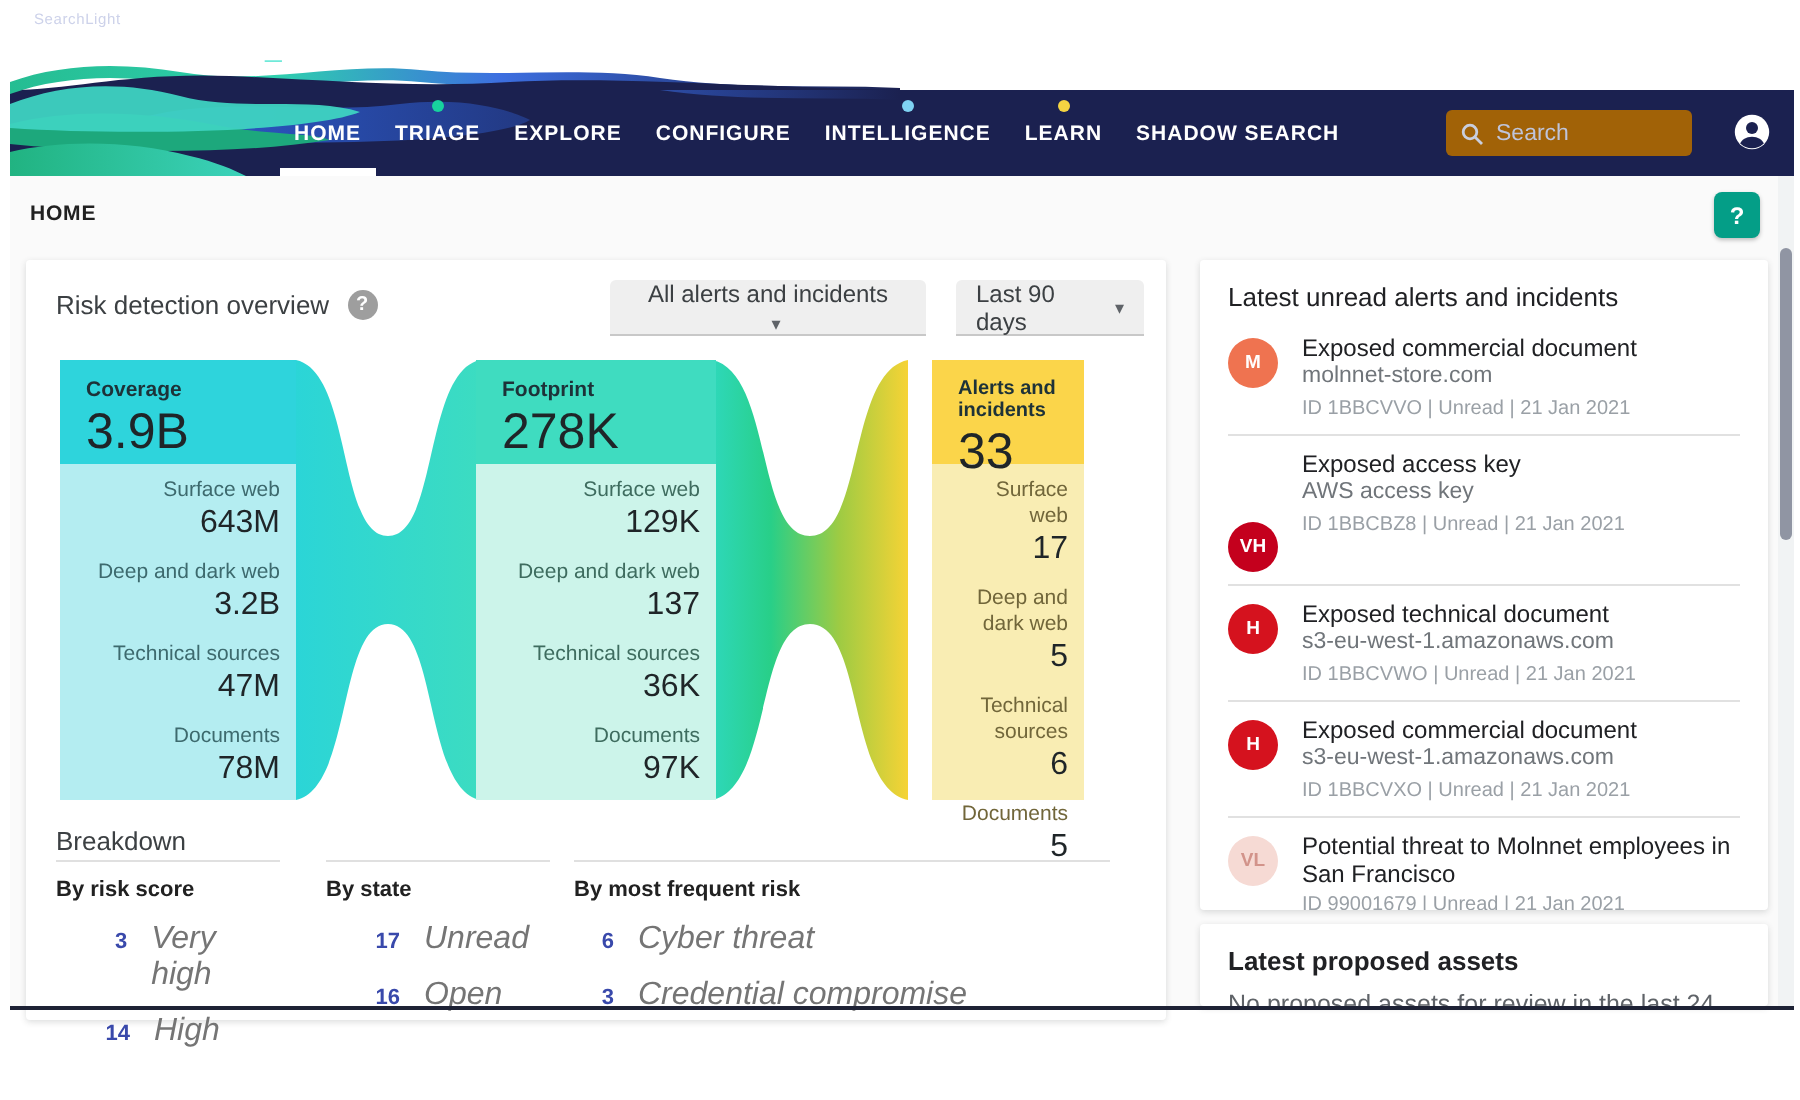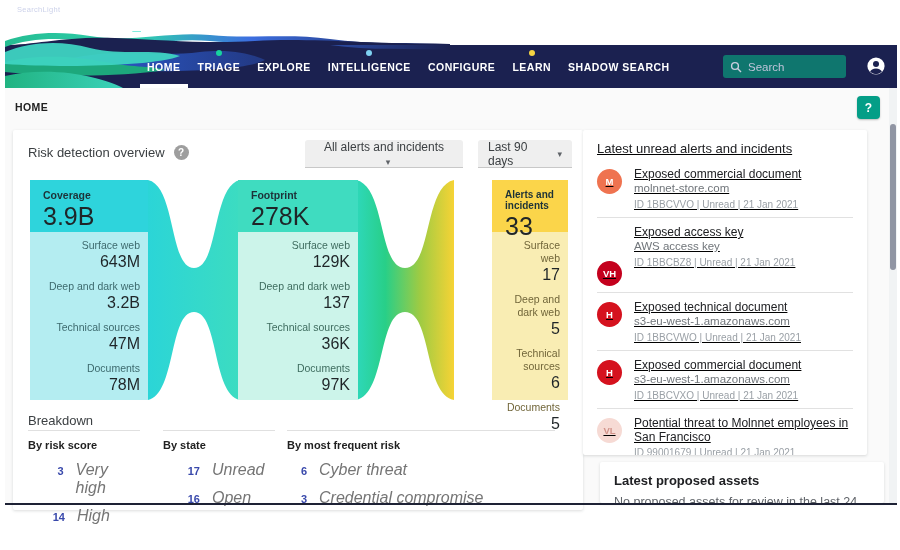--- a/index.html
+++ b/index.html
@@ -11,21 +11,21 @@
   .navbar { position:absolute; left:5px; top:45px; width:892px; height:43px; background:#1b2150; }
   .topwave { position:absolute; left:5px; top:28px; width:445px; height:60px; pointer-events:none; z-index:3; }
   .brand { position:absolute; left:17px; top:6px; z-index:4; line-height:1; }
   .brand-search { font-size:7.5px; color:#cdd2ea; letter-spacing:.3px; margin-bottom:3px; }
   .brand-name { font-size:15px; font-weight:700; color:#fff; letter-spacing:.2px; }
   .brand-cursor { color:#2fe0c8; font-weight:700; }
   .nav-items { position:absolute; left:142px; top:0; height:100%; display:flex; gap:17px; align-items:stretch; z-index:5; }
   .nav-item { position:relative; display:flex; align-items:center; color:#fff; font-size:10.5px; font-weight:700; letter-spacing:.5px; cursor:pointer; }
   .nav-item.active::after { content:""; position:absolute; left:-7px; right:-7px; bottom:0; height:4px; background:#fff; }
   .nav-dot { position:absolute; top:5px; left:50%; transform:translateX(-50%); width:6px; height:6px; border-radius:50%; }
-  .searchbox { position:absolute; left:718px; top:10px; width:123px; height:23px; background:#0f766e; border-radius:3px; display:flex; align-items:center; padding:0 7px; gap:6px; z-index:5; }
+  .searchbox { position:absolute; left:718px; top:10px; width:123px; height:23px; background:#a16207; border-radius:3px; display:flex; align-items:center; padding:0 7px; gap:6px; z-index:5; }
   .searchbox input { background:transparent; border:none; outline:none; color:#e8eaf6; font-size:11.5px; width:85px; font-family:"Liberation Sans",sans-serif; }
   .searchbox input::placeholder { color:#bfc4da; }
   .avatar { position:absolute; left:861px; top:11px; width:20px; height:20px; cursor:pointer; z-index:5; }
 
   
   .content { position:absolute; left:5px; top:88px; width:892px; height:415px; background:#fafafa; }
   .breadcrumb { position:absolute; left:10px; top:13px; font-size:10.5px; font-weight:700; color:#212121; letter-spacing:.4px; }
   .help-btn { position:absolute; left:852px; top:8px; width:23px; height:23px; background:#049e87; border-radius:4px; color:#fff; font-size:12px; font-weight:700; display:flex; align-items:center; justify-content:center; cursor:pointer; box-shadow:0 1px 2px rgba(0,0,0,.25); }
 
   .card { position:absolute; background:#fff; border-radius:2px; box-shadow:0 1px 3px rgba(60,64,67,.18); }
@@ -52,21 +52,21 @@
 
   
   .bd-title { position:absolute; left:15px; top:283px; font-size:13px; color:#3c4043; }
   .bd-col { position:absolute; top:300px; border-top:1px solid #e0e0e0; padding-top:8px; }
   .bd-col-title { font-size:11px; font-weight:700; color:#212121; }
   .bd-row { display:flex; align-items:baseline; margin-top:10px; }
   .bd-num { font-size:11px; font-weight:700; text-align:right; }
   .bd-label { font-size:16px; color:#757575; margin-left:12px;font-style:italic; }
 
   
-  .alerts-card { left:578px; top:42px; width:284px; height:325px; padding:11px 14px; overflow:hidden;text-decoration:underline; }
+  .alerts-card { left:595px; top:42px; width:284px; height:325px; padding:11px 14px; overflow:hidden; }
   .panel-title { font-size:13px; font-weight:500; color:#202124; }
   .alert-item { display:flex; gap:12px; padding:7px 0 6px 0; border-bottom:1px solid #e1e1e1; cursor:pointer; }
   .sev-badge { flex:0 0 25px; width:25px; height:25px; border-radius:50%; color:#fff; font-size:9.5px; font-weight:700; display:flex; align-items:center; justify-content:center; margin-top:2px; }
   .alert-text { min-width:0; }
   .alert-title { font-size:12px; line-height:14px; font-weight:500; color:#202124; }
   .alert-sub { font-size:11.5px; line-height:15px; color:#70757a; }
   .alert-meta { font-size:10px; line-height:13px; color:#9aa0a6; margin-top:2px; }
   .assets-card { left:595px; top:374px; width:284px; height:41px; padding:11px 14px; overflow:hidden; }
   .assets-empty { font-size:12.5px; color:#5f6368; margin-top:7px; }
 
@@ -118,25 +118,25 @@
         <span>HOME</span>
       </div>
     <div class="nav-item">
         <span class="nav-dot" style="background: rgb(23, 211, 158);"></span>
         <span>TRIAGE</span>
       </div>
     <div class="nav-item">
         <span>EXPLORE</span>
       </div>
     <div class="nav-item">
+        <span>CONFIGURE</span>
+      </div>
+    <div class="nav-item">
         <span class="nav-dot" style="background: rgb(127, 210, 242);"></span>
         <span>INTELLIGENCE</span>
-      </div>
-    <div class="nav-item">
-        <span>CONFIGURE</span>
       </div>
     <div class="nav-item">
         <span class="nav-dot" style="background: rgb(245, 212, 66);"></span>
         <span>LEARN</span>
       </div>
     <div class="nav-item">
         <span>SHADOW SEARCH</span>
       </div>
   </nav>
 
@@ -237,21 +237,21 @@
                 <div class="fstat-label">Technical sources</div>
                 <div class="fstat-value">36K</div>
               </div>
             <div class="fstat">
                 <div class="fstat-label">Documents</div>
                 <div class="fstat-value">97K</div>
               </div>
           </div>
         </div>
 
-        <div class="fcard" style="left: 439px; width: 116px; padding-left: 40px; --label: #71663a;">
+        <div class="fcard" style="left: 413px; width: 116px; padding-left: 40px; --label: #71663a;">
           <div class="fcard-head" style="background: rgb(251, 213, 74);">
             <div class="fcard-title" style="font-size:10px;">Alerts and incidents</div>
             <div class="fcard-total">33</div>
           </div>
           <div class="fcard-body" style="background: rgb(249, 237, 179);">
             <div class="fstat">
                 <div class="fstat-label">Surface web</div>
                 <div class="fstat-value">17</div>
               </div>
             <div class="fstat">

